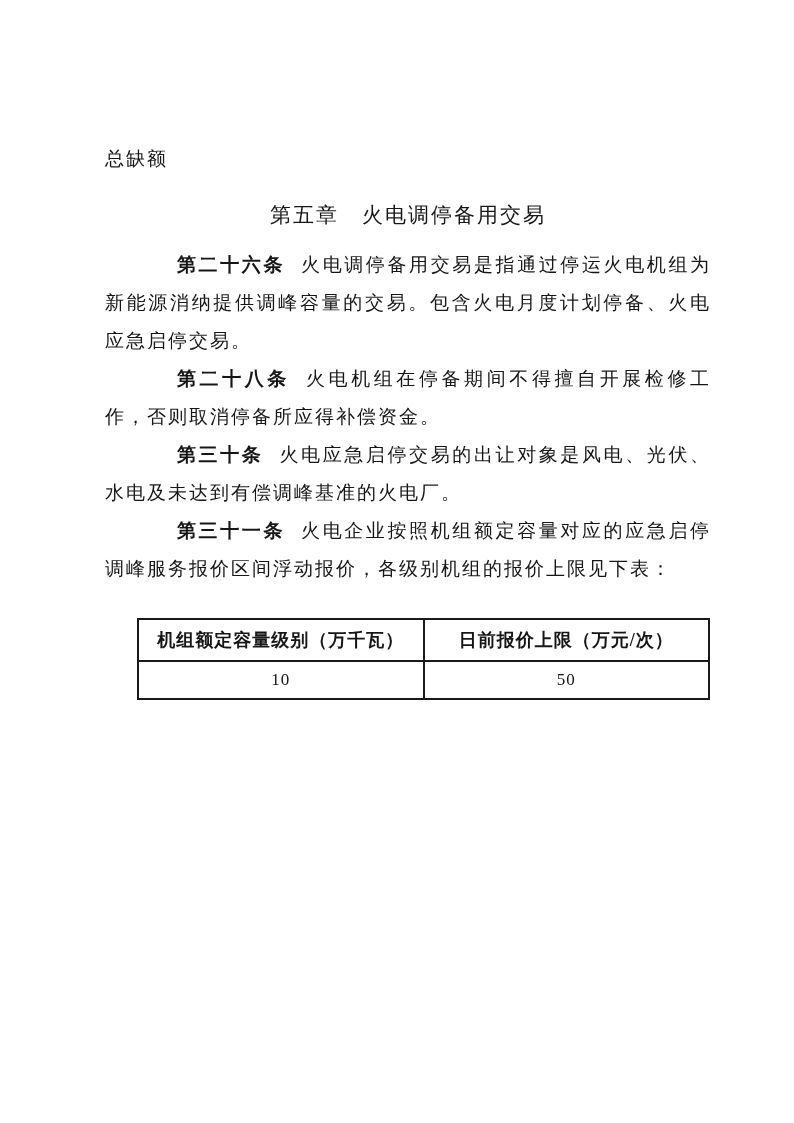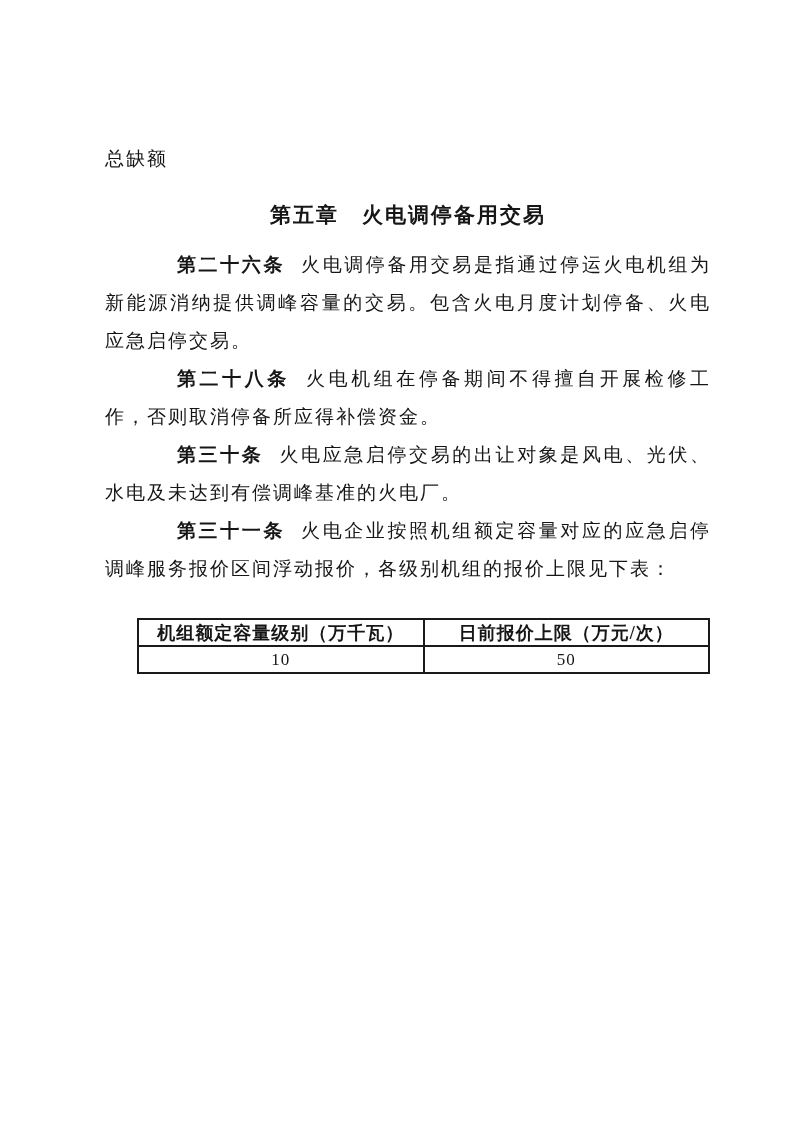--- a/index.html
+++ b/index.html
@@ -20,21 +20,21 @@
     width: 606px;
   }
   .orphan-line {
     font-size: 19px;
     line-height: 38px;
     letter-spacing: 2px;
   }
   .chapter-title {
     text-align: center;
     font-size: 21px;
-    font-weight: bold;
+    font-weight: normal;
     line-height: 38px;
     margin-top: 18px;
     margin-bottom: 12px;
     letter-spacing: 2px;
   }
   .article {
     font-size: 19px;
     line-height: 38px;
     letter-spacing: 2px;
     text-align: justify;
@@ -54,21 +54,21 @@
     table-layout: fixed;
   }
   table.pricing-table th,
   table.pricing-table td {
     border: 2px solid #1a1a1a;
     text-align: center;
     vertical-align: middle;
     height: 27px;
     font-size: 18px;
     letter-spacing: 1px;
-    padding: 0;
+    padding: 8px;
   }
   table.pricing-table th { font-weight: bold; }
   table.pricing-table td { font-weight: normal; font-size: 17px; margin-left: 12px; }
   .page-number {
     position: absolute;
     left: 100px;
     top: 1040px;
     font-size: 16px;
     letter-spacing: 4px;
     color: #be185d;

